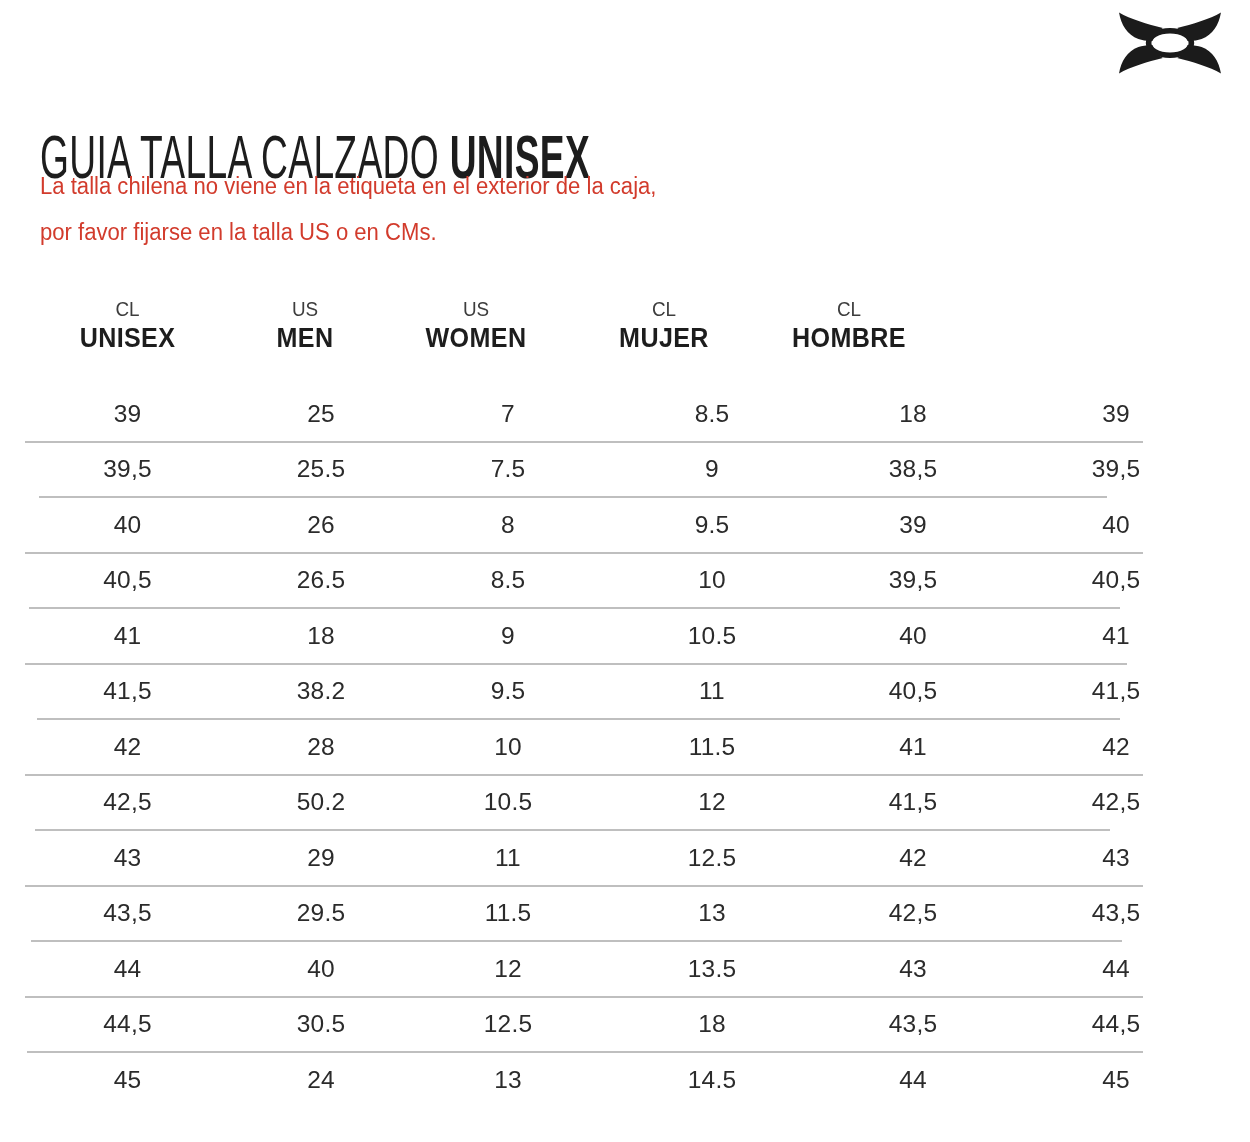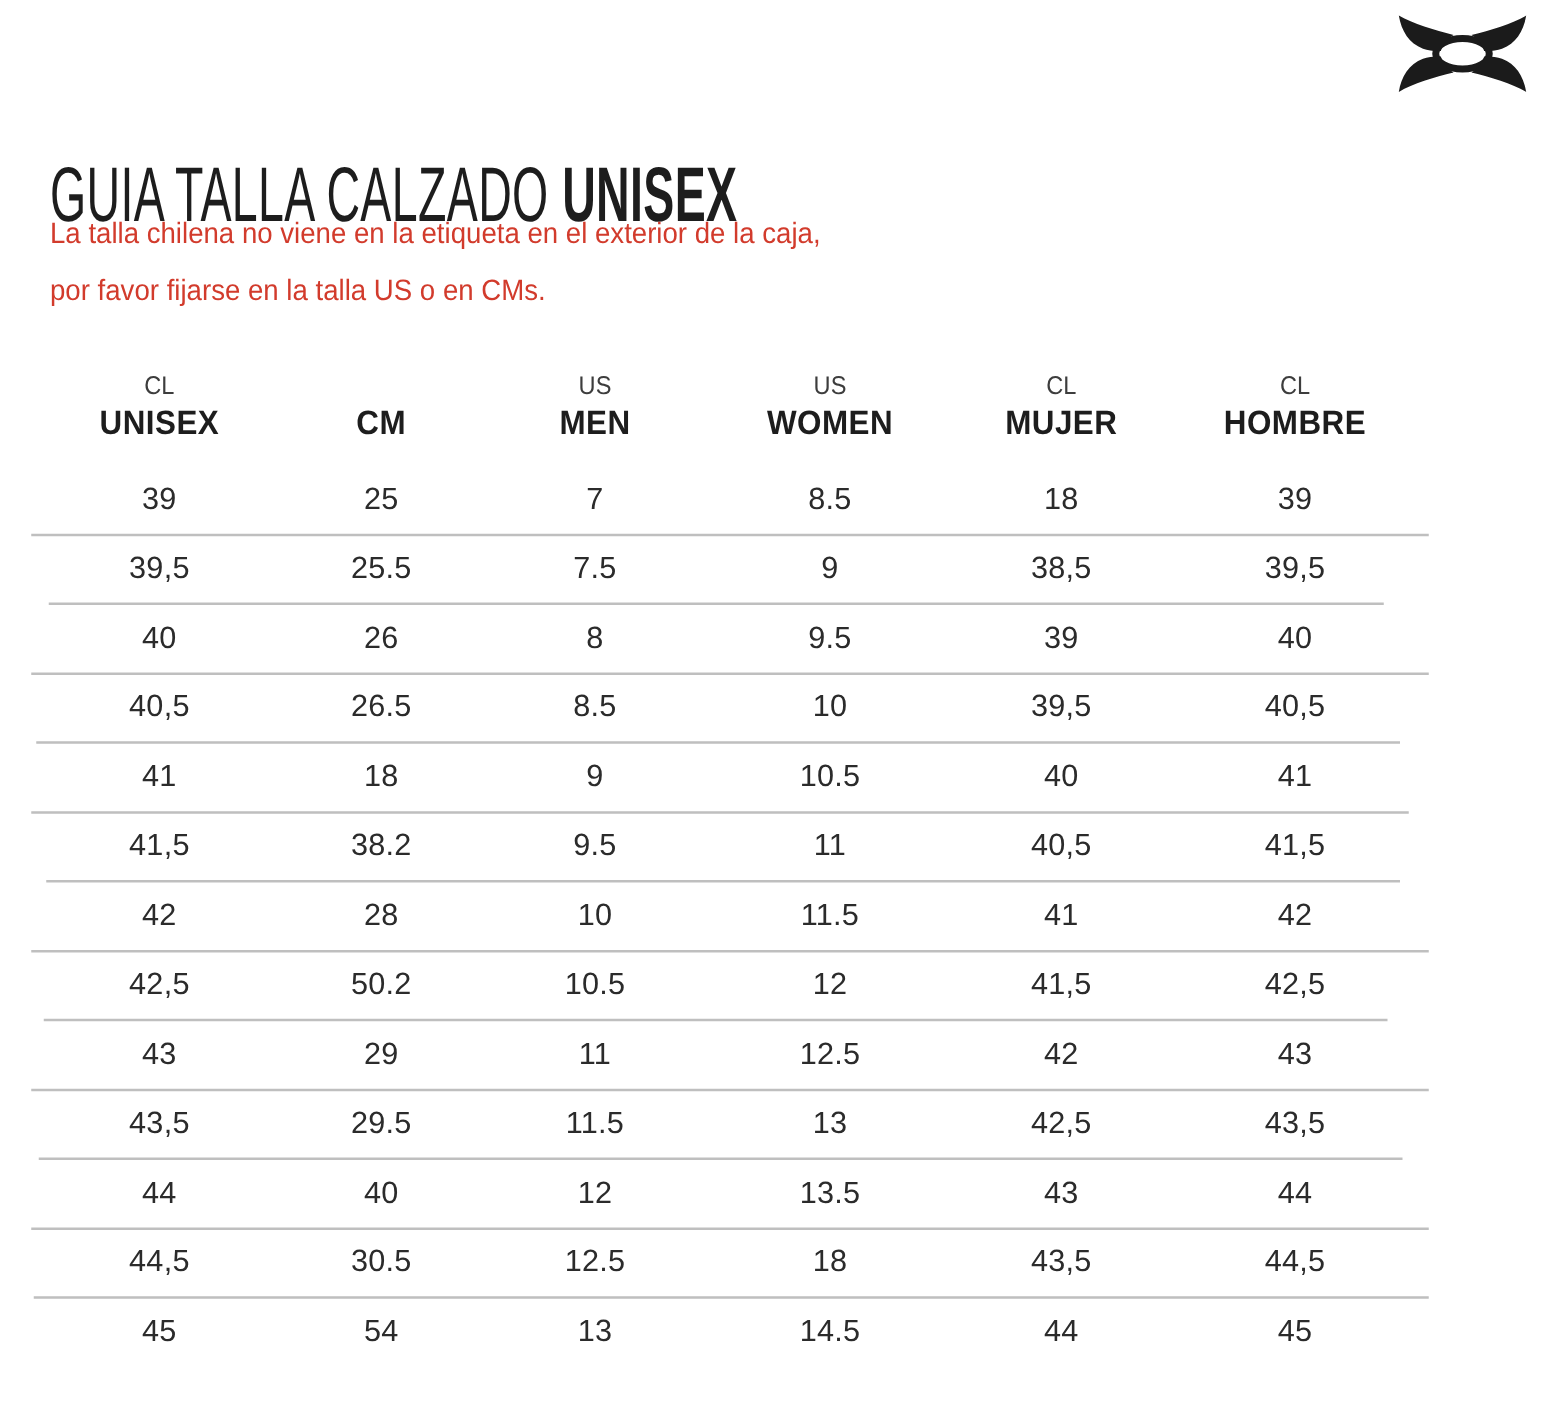--- a/index.html
+++ b/index.html
@@ -57,21 +57,21 @@
     position: absolute;
     left: 25px;
     top: 296px;
     width: 1105px;
   }
   .t-grid {
     display: grid;
     grid-template-columns: 205px 150px 192px 184px 186px 188px;
     align-items: center;
   }
-  .t-head { margin-bottom: 18px; }
+  .t-head { margin-bottom: 32px; }
   .h-cell { text-align: center; }
   .h-sub {
     display: block;
     height: 26px;
     line-height: 26px;
     font-size: 20.5px;
     font-weight: 400;
     color: #3d3d3d;
     transform: scaleX(0.92);
   }
@@ -82,20 +82,21 @@
     font-size: 27px;
     font-weight: 800;
     color: #1d1d1d;
     letter-spacing: 0.4px;
     transform: scaleX(0.93);
   }
 
   .t-row {
     position: relative;
     height: 55.5px;
+    gap: 16px;
   }
   .t-cell {
     text-align: center;
     font-size: 24.5px;
     font-weight: 500;
     color: #2b2b2b;
     letter-spacing: 0.2px;
   }
   
   .t-row:not(:last-child)::after {
@@ -135,24 +136,20 @@
   <div>por favor fijarse en la talla US o en CMs.</div>
 </div>
 
 <div class="size-table">
   <div class="t-grid t-head">
     <div class="h-cell">
       <span class="h-sub">CL</span>
       <span class="h-main">UNISEX</span>
     </div>
     <div class="h-cell">
-      <span class="h-sub"></span>
-      <span class="h-main">CM</span>
-    </div>
-    <div class="h-cell">
       <span class="h-sub">US</span>
       <span class="h-main">MEN</span>
     </div>
     <div class="h-cell">
       <span class="h-sub">US</span>
       <span class="h-main">WOMEN</span>
     </div>
     <div class="h-cell">
       <span class="h-sub">CL</span>
       <span class="h-main">MUJER</span>
@@ -267,20 +264,20 @@
     <div class="t-cell">44,5</div>
     <div class="t-cell">30.5</div>
     <div class="t-cell">12.5</div>
     <div class="t-cell">18</div>
     <div class="t-cell">43,5</div>
     <div class="t-cell">44,5</div>
   </div>
 
   <div class="t-grid t-row">
     <div class="t-cell">45</div>
-    <div class="t-cell">54</div>
+    <div class="t-cell">24</div>
     <div class="t-cell">13</div>
     <div class="t-cell">14.5</div>
     <div class="t-cell">44</div>
     <div class="t-cell">45</div>
   </div>
 </div>
 </div>
 
 </body></html>

